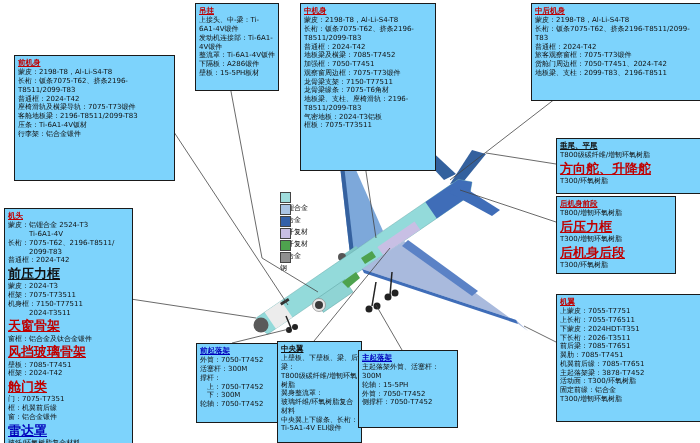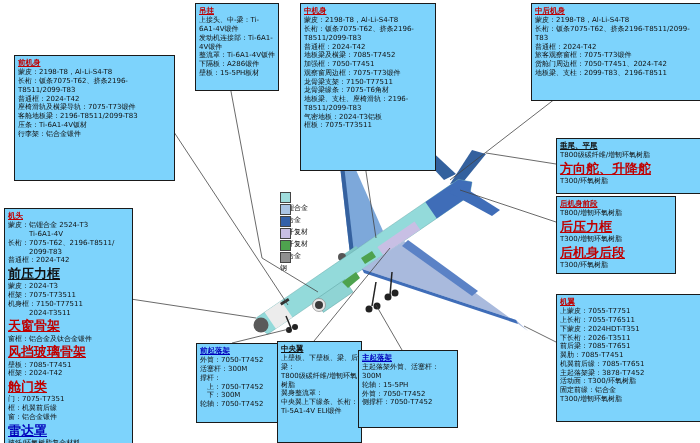--- a/index.html
+++ b/index.html
@@ -255,20 +255,21 @@
         <div class="line">轮轴：7050-T7452</div>
       </div>
   </div>
 
   <div class="box" style="left:277px;top:341px;width:77px;min-height:96px;">
     <div class="title t-black">中央翼</div>
     <div>
         <div class="line">上壁板、下壁板、梁、后梁：</div>
         <div class="line">T800级碳纤维/增韧环氧树脂</div>
         <div class="line">翼身整流罩：</div>
+        <div class="line">玻璃纤维/环氧树脂复合材料</div>
         <div class="line">中央翼上下缘条、长桁：</div>
         <div class="line">Ti-5A1-4V ELI锻件</div>
       </div>
   </div>
 
   <div class="box" style="left:358px;top:350px;width:92px;min-height:72px;">
     <div class="title t-blue">主起落架</div>
     <div>
         <div class="line">主起落架外筒、活塞杆：300M</div>
         <div class="line">轮轴：15-5PH</div>

